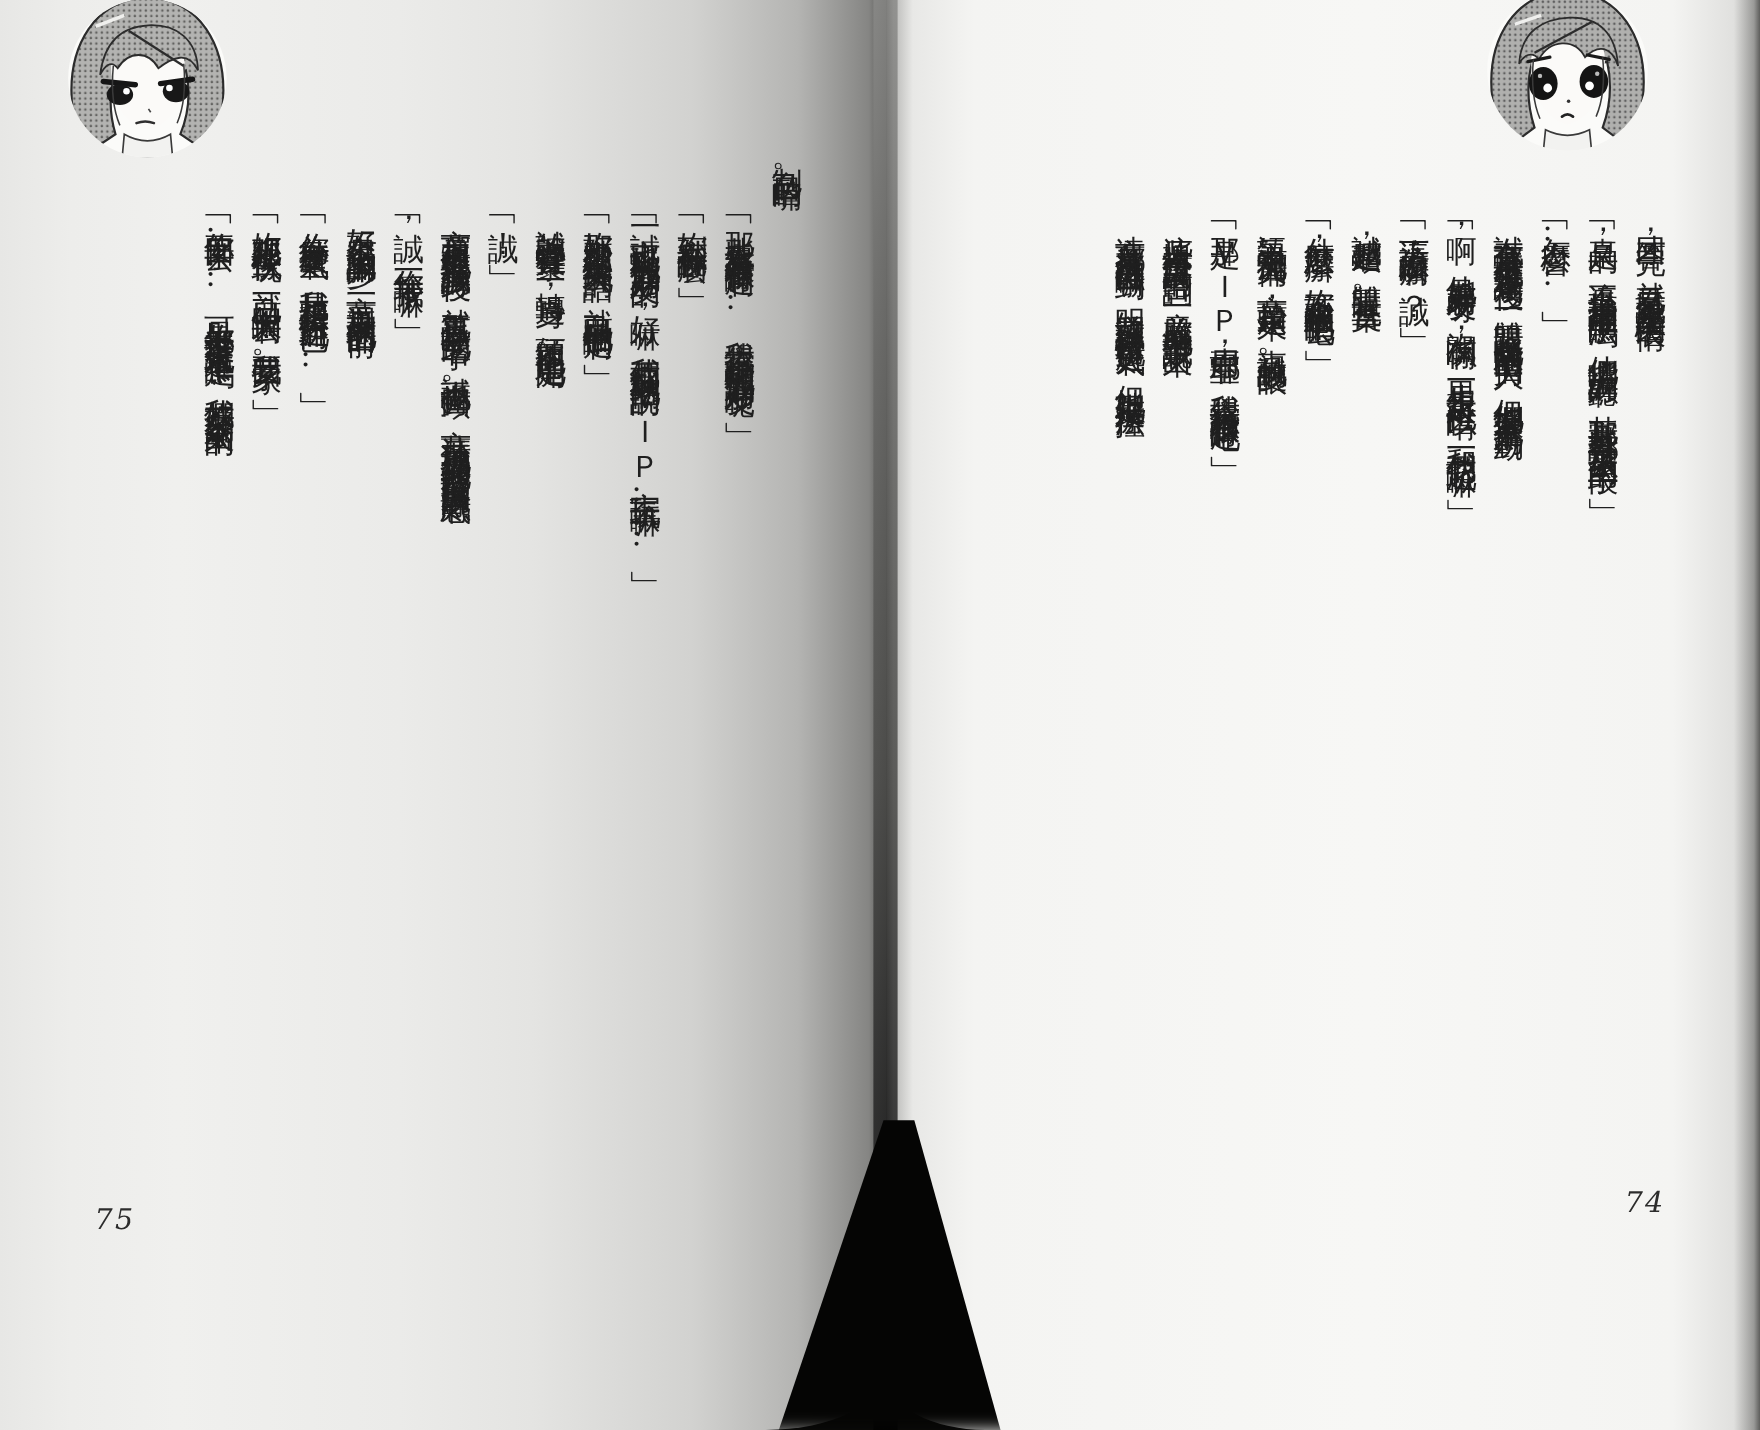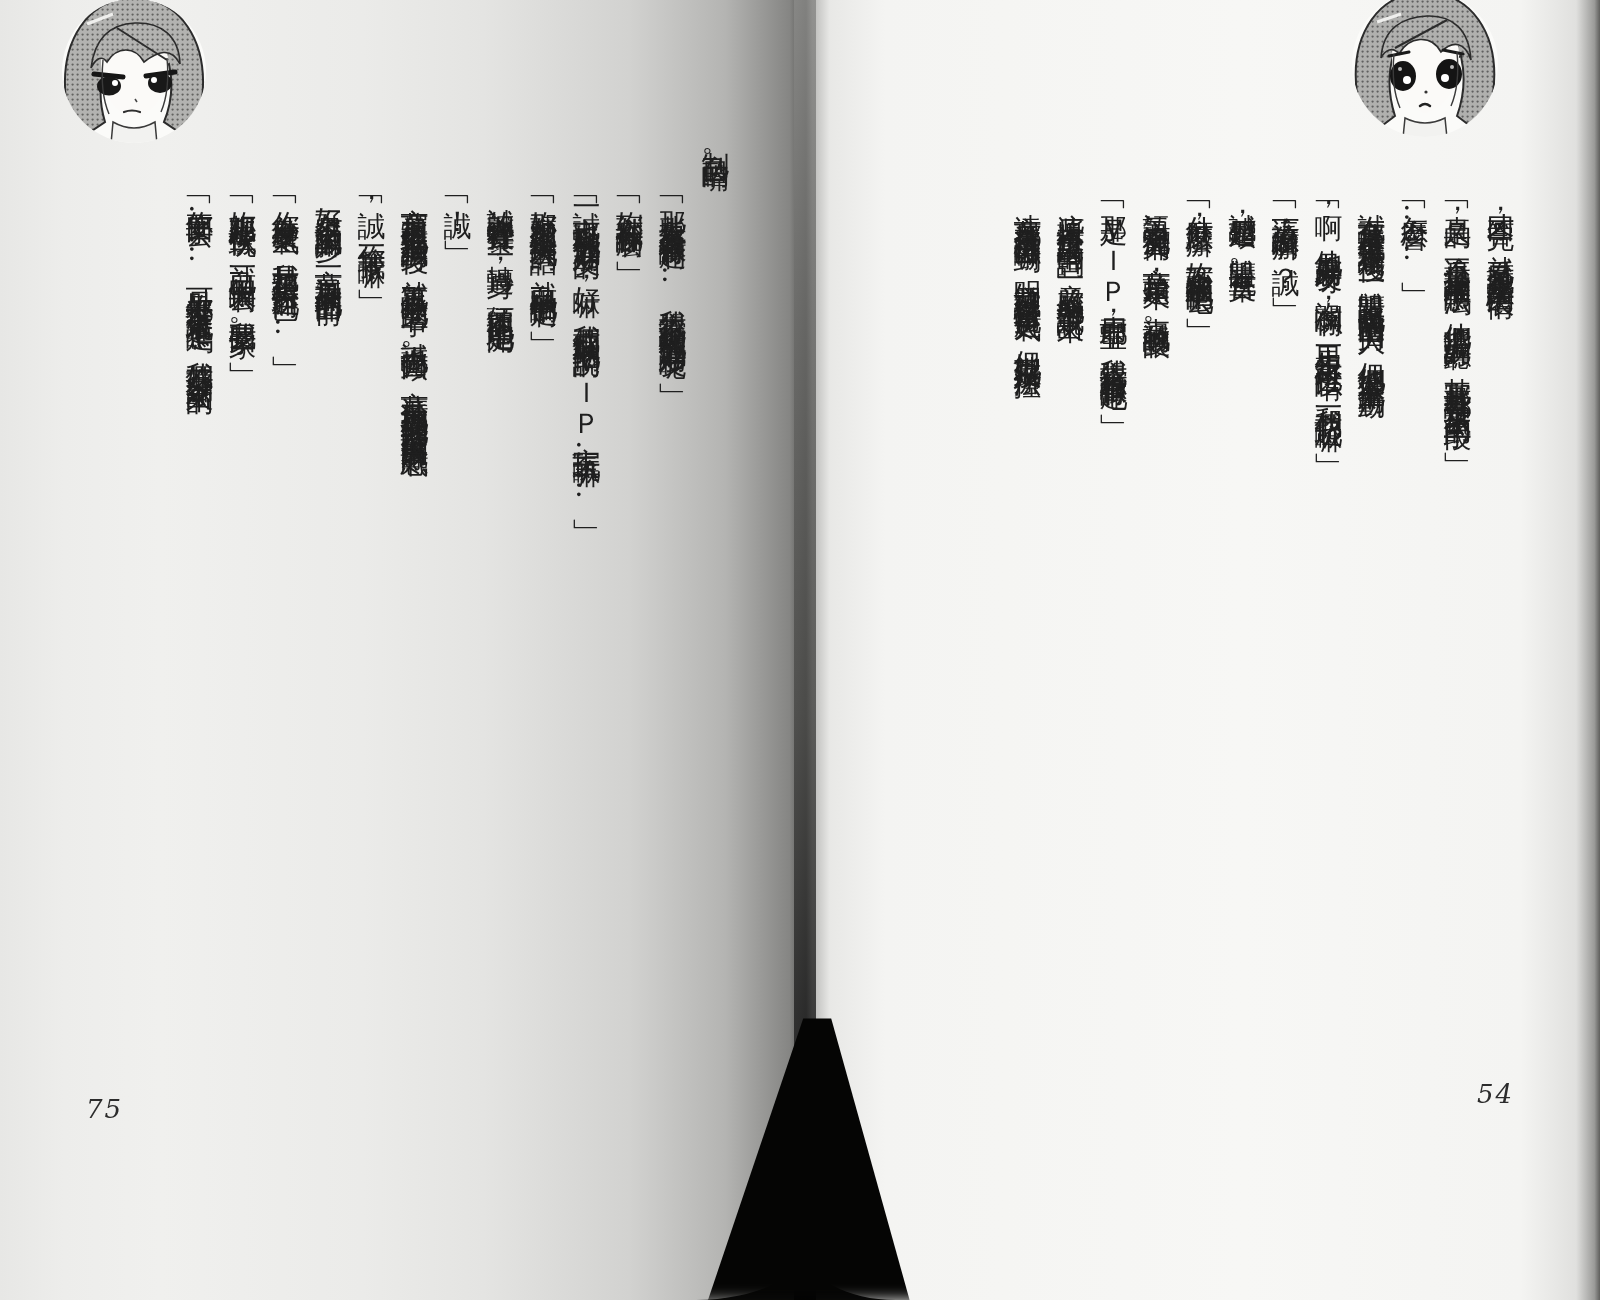--- a/index.html
+++ b/index.html
@@ -95,21 +95,21 @@
     <p>「誠！」</p>
     <p>言葉彈起來似地緊追在誠的身後。就算再三呼喚他的名字，誠也不肯回頭。言葉清楚地感覺到從他的背後散發出的沉靜怒氣。</p>
     <p>「誠，你等我一下嘛！」</p>
     <p>好不容易追上誠的腳步，言葉一迴身來到他的面前。</p>
     <p>「你為什麼要生氣？我只是想跟大家一起玩而已……」</p>
     <p>「妳想跟那些傢伙玩，就自己一個人去啊！我要回家了。」</p>
     <p>「你要回去了……可是你都還沒有下水玩過不是嗎？我們好不容易才出來的</p>
   </div>
 
   <div class="page-number" id="page-number-left">75</div>
-  <div class="page-number" id="page-number-right">54</div>
+  <div class="page-number" id="page-number-right">74</div>
 
   <div class="avatar" id="avatar-left">
     <svg width="146" height="146" viewBox="0 0 146 146" xmlns="http://www.w3.org/2000/svg">
       <defs>
         <pattern id="htL" width="5" height="5" patternUnits="userSpaceOnUse">
           <rect width="5" height="5" fill="#b3b3b1"></rect>
           <circle cx="1.6" cy="1.6" r="1.15" fill="#636361"></circle>
         </pattern>
         <clipPath id="clipL">
             <circle cx="73" cy="73" r="72"></circle>

